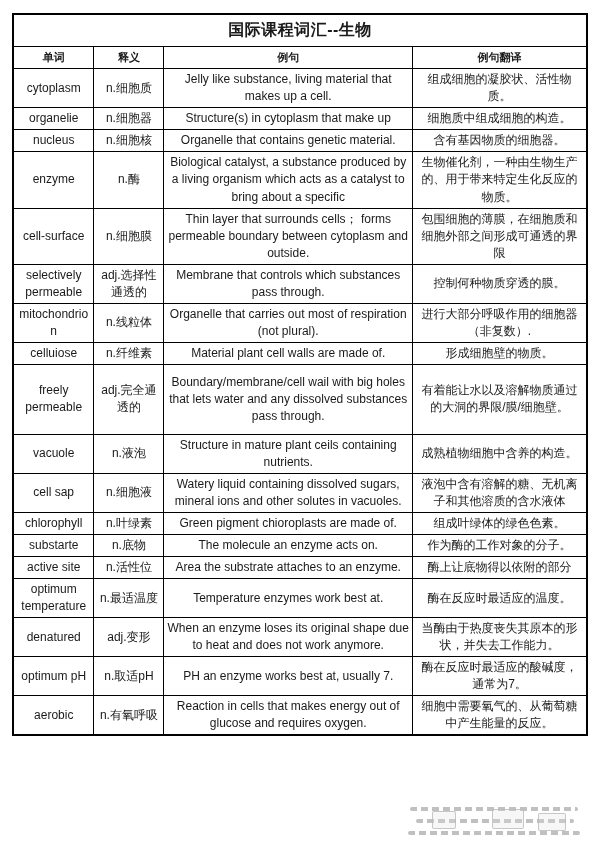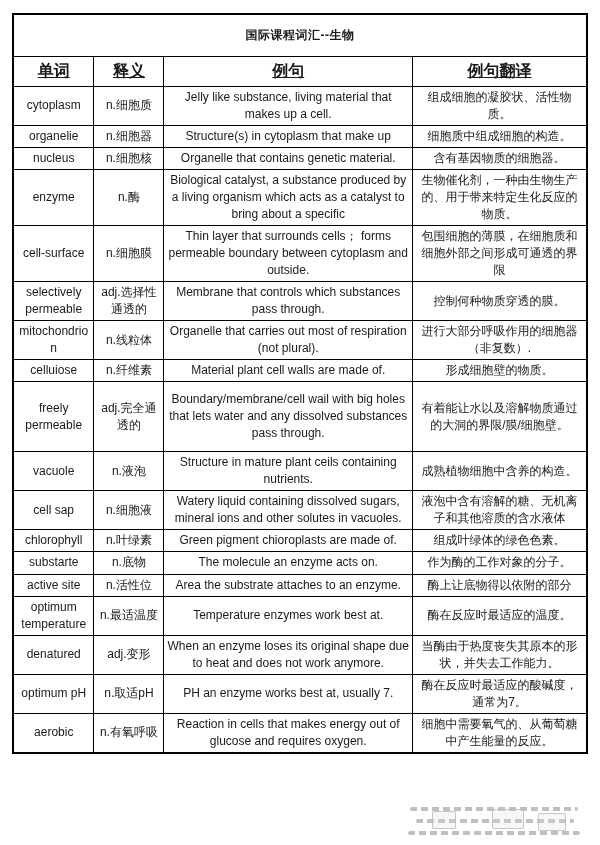--- a/index.html
+++ b/index.html
@@ -28,31 +28,30 @@
     border: 1px solid #000;
     text-align: center;
     vertical-align: middle;
     padding: 2px 3px;
     font-size: 12px;
     line-height: 1.42;
     word-wrap: break-word;
     overflow-wrap: break-word;
   }
   tr.title-row td {
-    font-size: 12px;
+    font-size: 16px;
     font-weight: bold;
-    padding: 12px 2px;
+    padding: 4px 2px;
     letter-spacing: 0.5px;
     text-align: center;
   }
   tr.header-row th {
-    font-size: 16px;
+    font-size: 11px;
     font-weight: bold;
     padding: 3px 2px;
-    text-decoration: underline;
   }
   td.c-word { }
   td.c-def { }
   td.c-ex { }
   td.c-tr { }
   tr.tall td { padding-top: 9px; padding-bottom: 9px; }
   
   .watermark {
     position: absolute;
     right: 14px;

